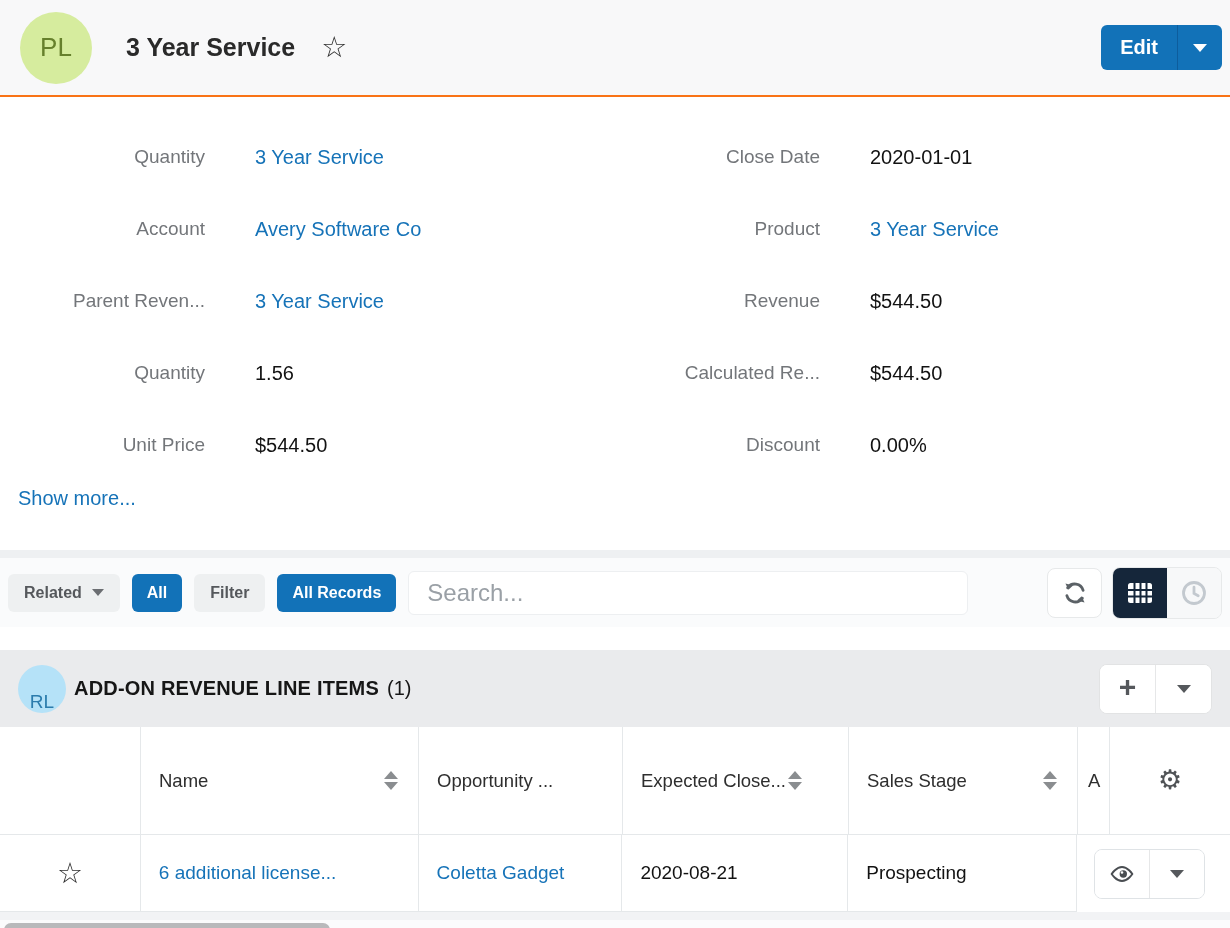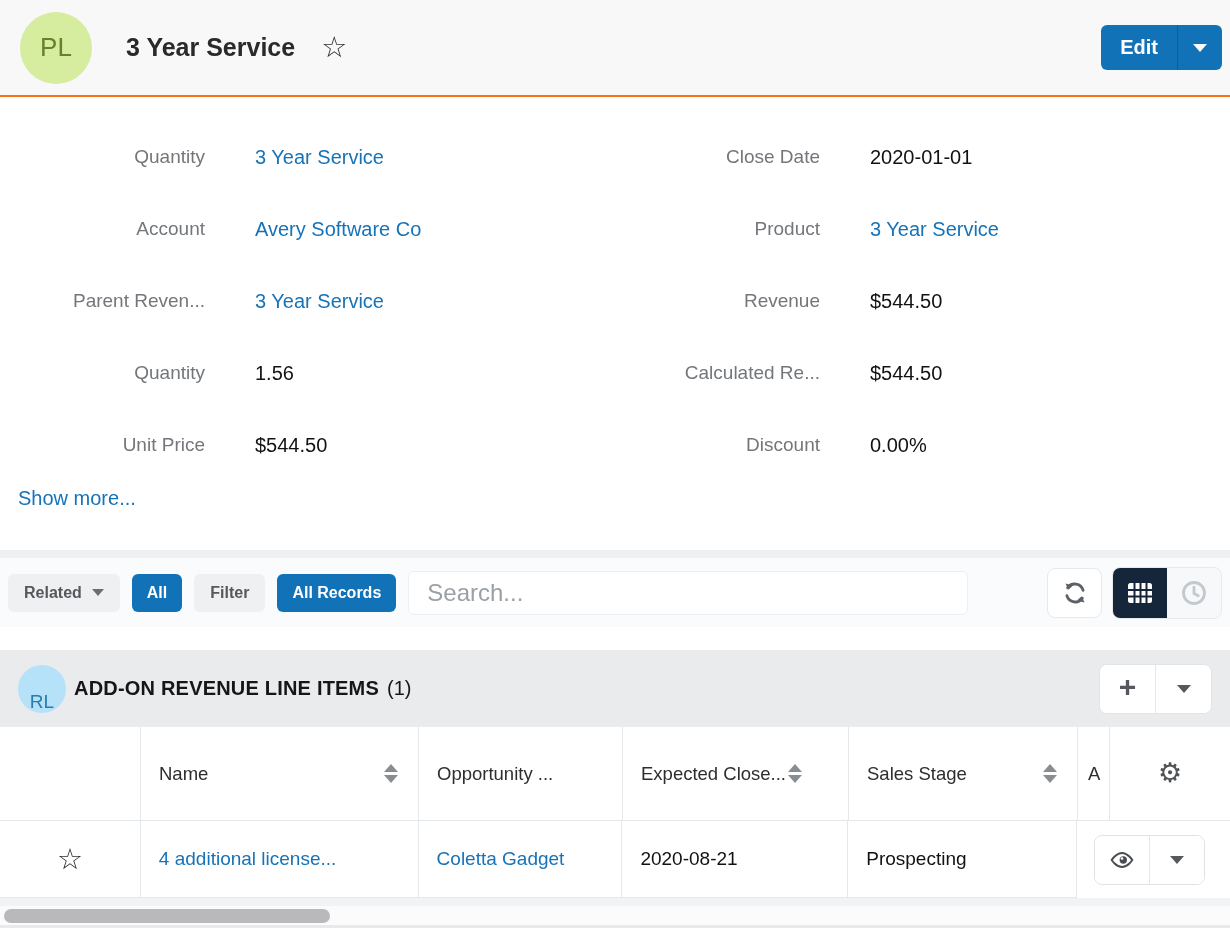--- a/index.html
+++ b/index.html
@@ -71,21 +71,21 @@
   .subpanel-actions { margin-left:auto; display:flex; border:1px solid #e2e3e4;
     border-radius:8px; overflow:hidden; background:#fff; }
   .action-seg { width:55px; height:48px; background:#fff; display:flex; align-items:center;
     justify-content:center; cursor:pointer; }
   .action-divider { width:1px; background:#e6e7e8; }
   .plus-glyph { font-size:30px; font-weight:700; color:#55585c; line-height:1; margin-top:-3px; }
   .caret-down-gray { width:0; height:0; border-left:7px solid transparent;
     border-right:7px solid transparent; border-top:8px solid #55585c; }
 
   
-  .list-table-header { height:94px; background:#fff; border-bottom:1px solid #e5e8ea;
+  .list-table-header { height:108px; background:#fff; border-bottom:1px solid #e5e8ea;
     display:flex; }
   .th { display:flex; align-items:center; font-size:18.5px; color:#2e2e2e;
     padding:0 0 0 18px; border-left:1px solid #e5e8ea; cursor:pointer;
     white-space:nowrap; overflow:hidden; }
   .th:first-child { border-left:none; cursor:default; }
   .col-star  { width:140px; }
   .col-name  { width:278px; }
   .col-opp   { width:204px; }
   .col-close { width:226px; }
   .col-stage { width:229px; }
@@ -289,21 +289,21 @@
     <span class="gear-glyph">⚙</span>
   </div>
 </div>
 
 <div class="list-row">
   <div class="row-main">
     <div class="td col-star">
       <span class="row-star">☆</span>
     </div>
     <div class="td col-name">
-      <span class="link">4 additional license...</span>
+      <span class="link">6 additional license...</span>
     </div>
     <div class="td col-opp">
       <span class="link">Coletta Gadget</span>
     </div>
     <div class="td col-close">2020-08-21</div>
     <div class="td col-stage">Prospecting</div>
   </div>
   <div class="row-actions">
     <div class="row-action-seg">
       <svg width="30" height="26" viewBox="0 0 24 24">

